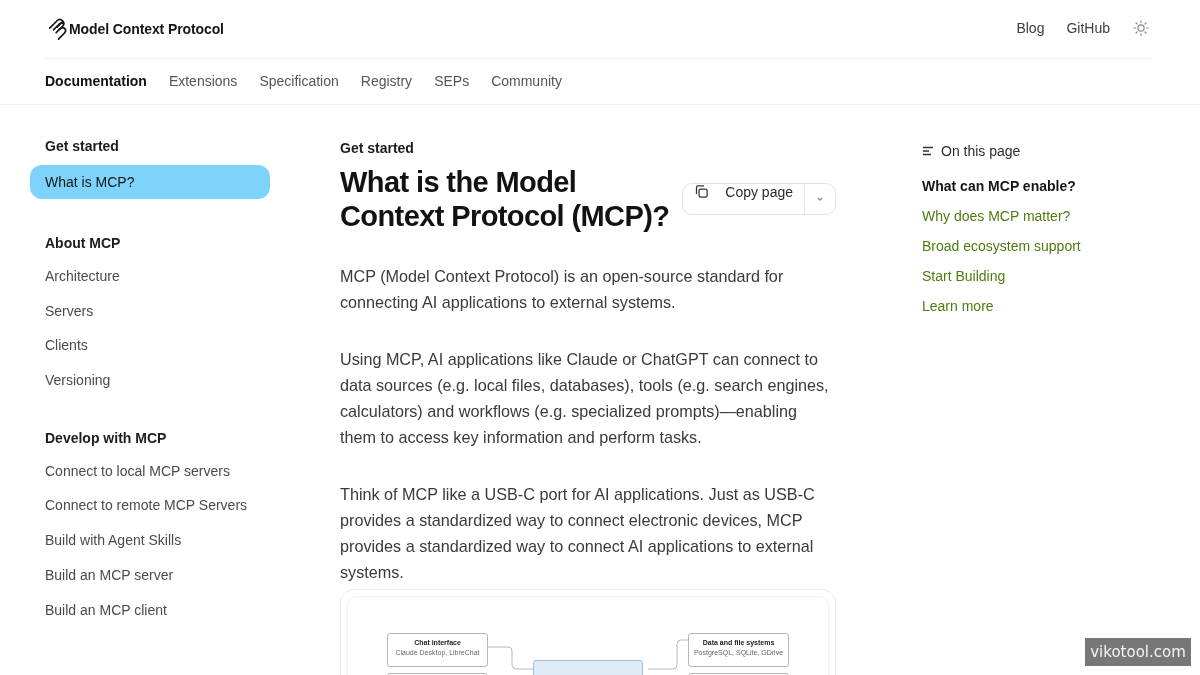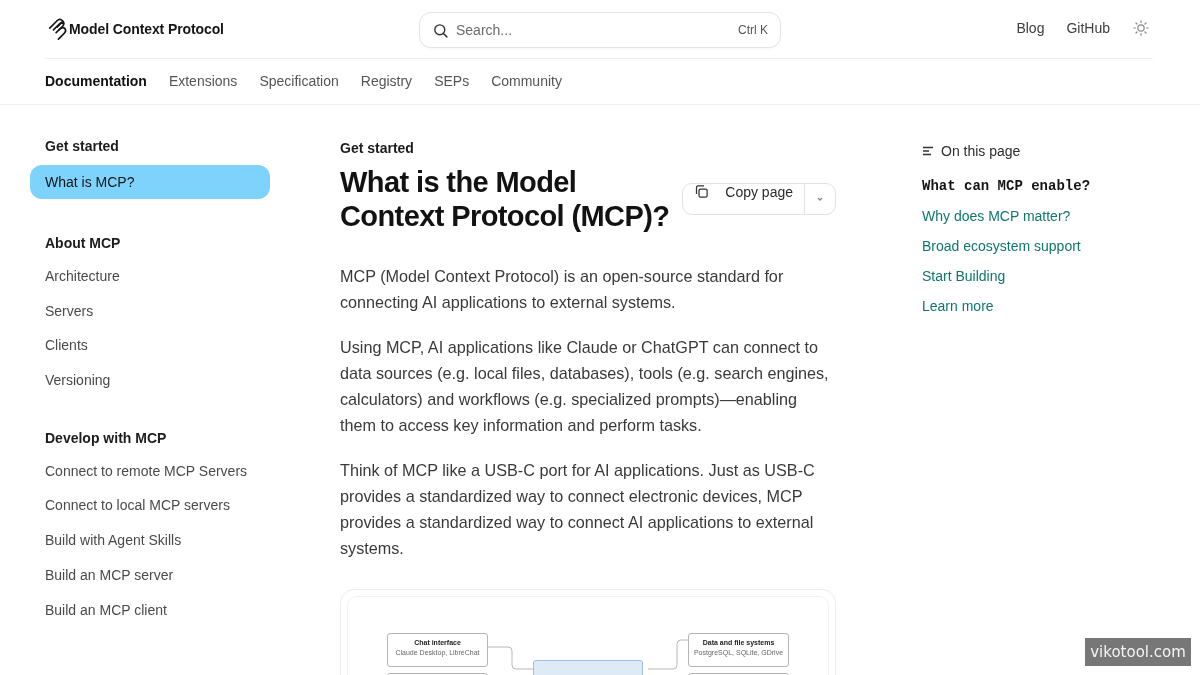--- a/index.html
+++ b/index.html
@@ -35,61 +35,53 @@
 
   
   .main { position: absolute; left: 340px; top: 140px; width: 496px; }
   .eyebrow { font-size: 14px; font-weight: 700; color: #1c1c1c; margin-bottom: 9px; }
   .title-row { display: flex; justify-content: space-between; align-items: center; }
   .page-title { font-size: 29px; font-weight: 700; color: #121212; line-height: 34px; letter-spacing: -0.6px; width: 340px; }
   .copy-group { display: flex; border: 1px solid #e2e2e2; border-radius: 10px; height: 32px; align-items: center; overflow: hidden; }
   .copy-btn { display: flex; align-items: flex-start; gap: 16px; padding: 0 11px 0 11px; font-size: 14px; color: #2b2b2b; height: 100%; border-right: 1px solid #e2e2e2; }
   .copy-btn svg { width: 15px; height: 15px; }
   .copy-drop { width: 30px; display: flex; justify-content: center; align-items: center; height: 100%; }
-  .para { font-size: 16.2px; line-height: 26px; color: #3a3a3a; margin-top: 19px; }
+  .para { font-size: 16.2px; line-height: 26px; color: #3a3a3a; margin-top: 31px; }
   .para:first-of-type { margin-top: 30px; }
 
   
   .diagram { position: absolute; left: 340px; top: 589px; width: 496px; height: 120px; border: 1px solid #ececec; border-radius: 14px; padding: 6px; }
   .diagram-inner { width: 100%; height: 100%; border: 1px solid #f2f2f2; border-radius: 10px; position: relative; background: #fff; }
   .dbox { position: absolute; border: 1px solid #b5b5b5; border-radius: 3px; background: #fff; text-align: center; font-size: 7px; line-height: 10px; padding-top: 4px; }
   .dbox .b { font-weight: 700; color: #222; display: block; }
   .dbox .s { color: #666; display: block; }
   .hub { position: absolute; border: 1px solid #9fc0e6; background: #dfeaf7; border-radius: 3px; }
 
   
   .toc { position: absolute; left: 922px; top: 143px; width: 230px; }
   .toc-head { display: flex; align-items: center; gap: 7px; font-size: 14px; color: #2d2d2d; margin-bottom: 12px; }
-  .toc-item { font-size: 14px; color: #0f766e; height: 30px; line-height: 30px; }
-  .toc-item.active { color: #151515; font-weight: 700; font-family: Liberation Mono, monospace; }
+  .toc-item { font-size: 14px; color: #4d7c0f; height: 30px; line-height: 30px; }
+  .toc-item.active { color: #151515; font-weight: 700; }
 
   .watermark { position: absolute; left: 1085px; top: 638px; width: 106px; height: 28px; background: #777; color: #f4f4f4; font-size: 15px; display: flex; align-items: center; justify-content: center; font-family: "DejaVu Sans", sans-serif; }
 </style>
 </head>
 <body>
 
 <div class="topbar">
   <div class="logo">
     <svg viewBox="0 0 24 24" fill="none" stroke="#151515" stroke-width="1.8" stroke-linecap="round">
       <path d="M3 11 L11 3 Q14 0 17 3 Q20 6 17 9 L10 16"></path>
       <path d="M7 13 L14 6 Q16 4.5 17.5 6"></path>
       <path d="M11 10 L17 4"></path>
       <path d="M13 13 Q17 9 19.5 11.5 Q21.5 14 19 16.5 L12.5 23"></path>
     </svg>
     <span class="logo-text">Model Context Protocol</span>
   </div>
 
-  <div class="search">
-    <svg viewBox="0 0 24 24" fill="none" stroke="#333" stroke-width="2">
-        <circle cx="11" cy="11" r="7"></circle>
-        <path d="M16.5 16.5 L21 21" stroke-linecap="round"></path>
-      </svg>
-    <span class="search-ph">Search...</span>
-    <span class="search-kbd">Ctrl K</span>
-  </div>
 
   <div class="top-links">
     <a class="top-link">Blog</a>
     <a class="top-link">GitHub</a>
     <span class="theme-btn">
       <svg width="18" height="18" viewBox="0 0 24 24" fill="none" stroke="#8a8a8a" stroke-width="1.6" stroke-linecap="round">
         <circle cx="12" cy="12" r="4.2"></circle>
         <path d="M12 2.5v2M12 19.5v2M2.5 12h2M19.5 12h2M5.3 5.3l1.4 1.4M17.3 17.3l1.4 1.4M5.3 18.7l1.4-1.4M17.3 6.7l1.4-1.4"></path>
       </svg>
     </span>
@@ -113,22 +105,22 @@
 
   <div style="height:25px"></div>
   <div class="side-group-title">About MCP</div>
   <div class="side-item">Architecture</div>
   <div class="side-item">Servers</div>
   <div class="side-item">Clients</div>
   <div class="side-item">Versioning</div>
 
   <div style="height:24px"></div>
   <div class="side-group-title">Develop with MCP</div>
+  <div class="side-item">Connect to local MCP servers</div>
   <div class="side-item">Connect to remote MCP Servers</div>
-  <div class="side-item">Connect to local MCP servers</div>
   <div class="side-item">Build with Agent Skills</div>
   <div class="side-item">Build an MCP server</div>
   <div class="side-item">Build an MCP client</div>
 </nav>
 
 <main class="main">
   <div class="eyebrow">Get started</div>
   <div class="title-row">
     <h1 class="page-title">What is the Model Context Protocol (MCP)?</h1>
     <div class="copy-group">

